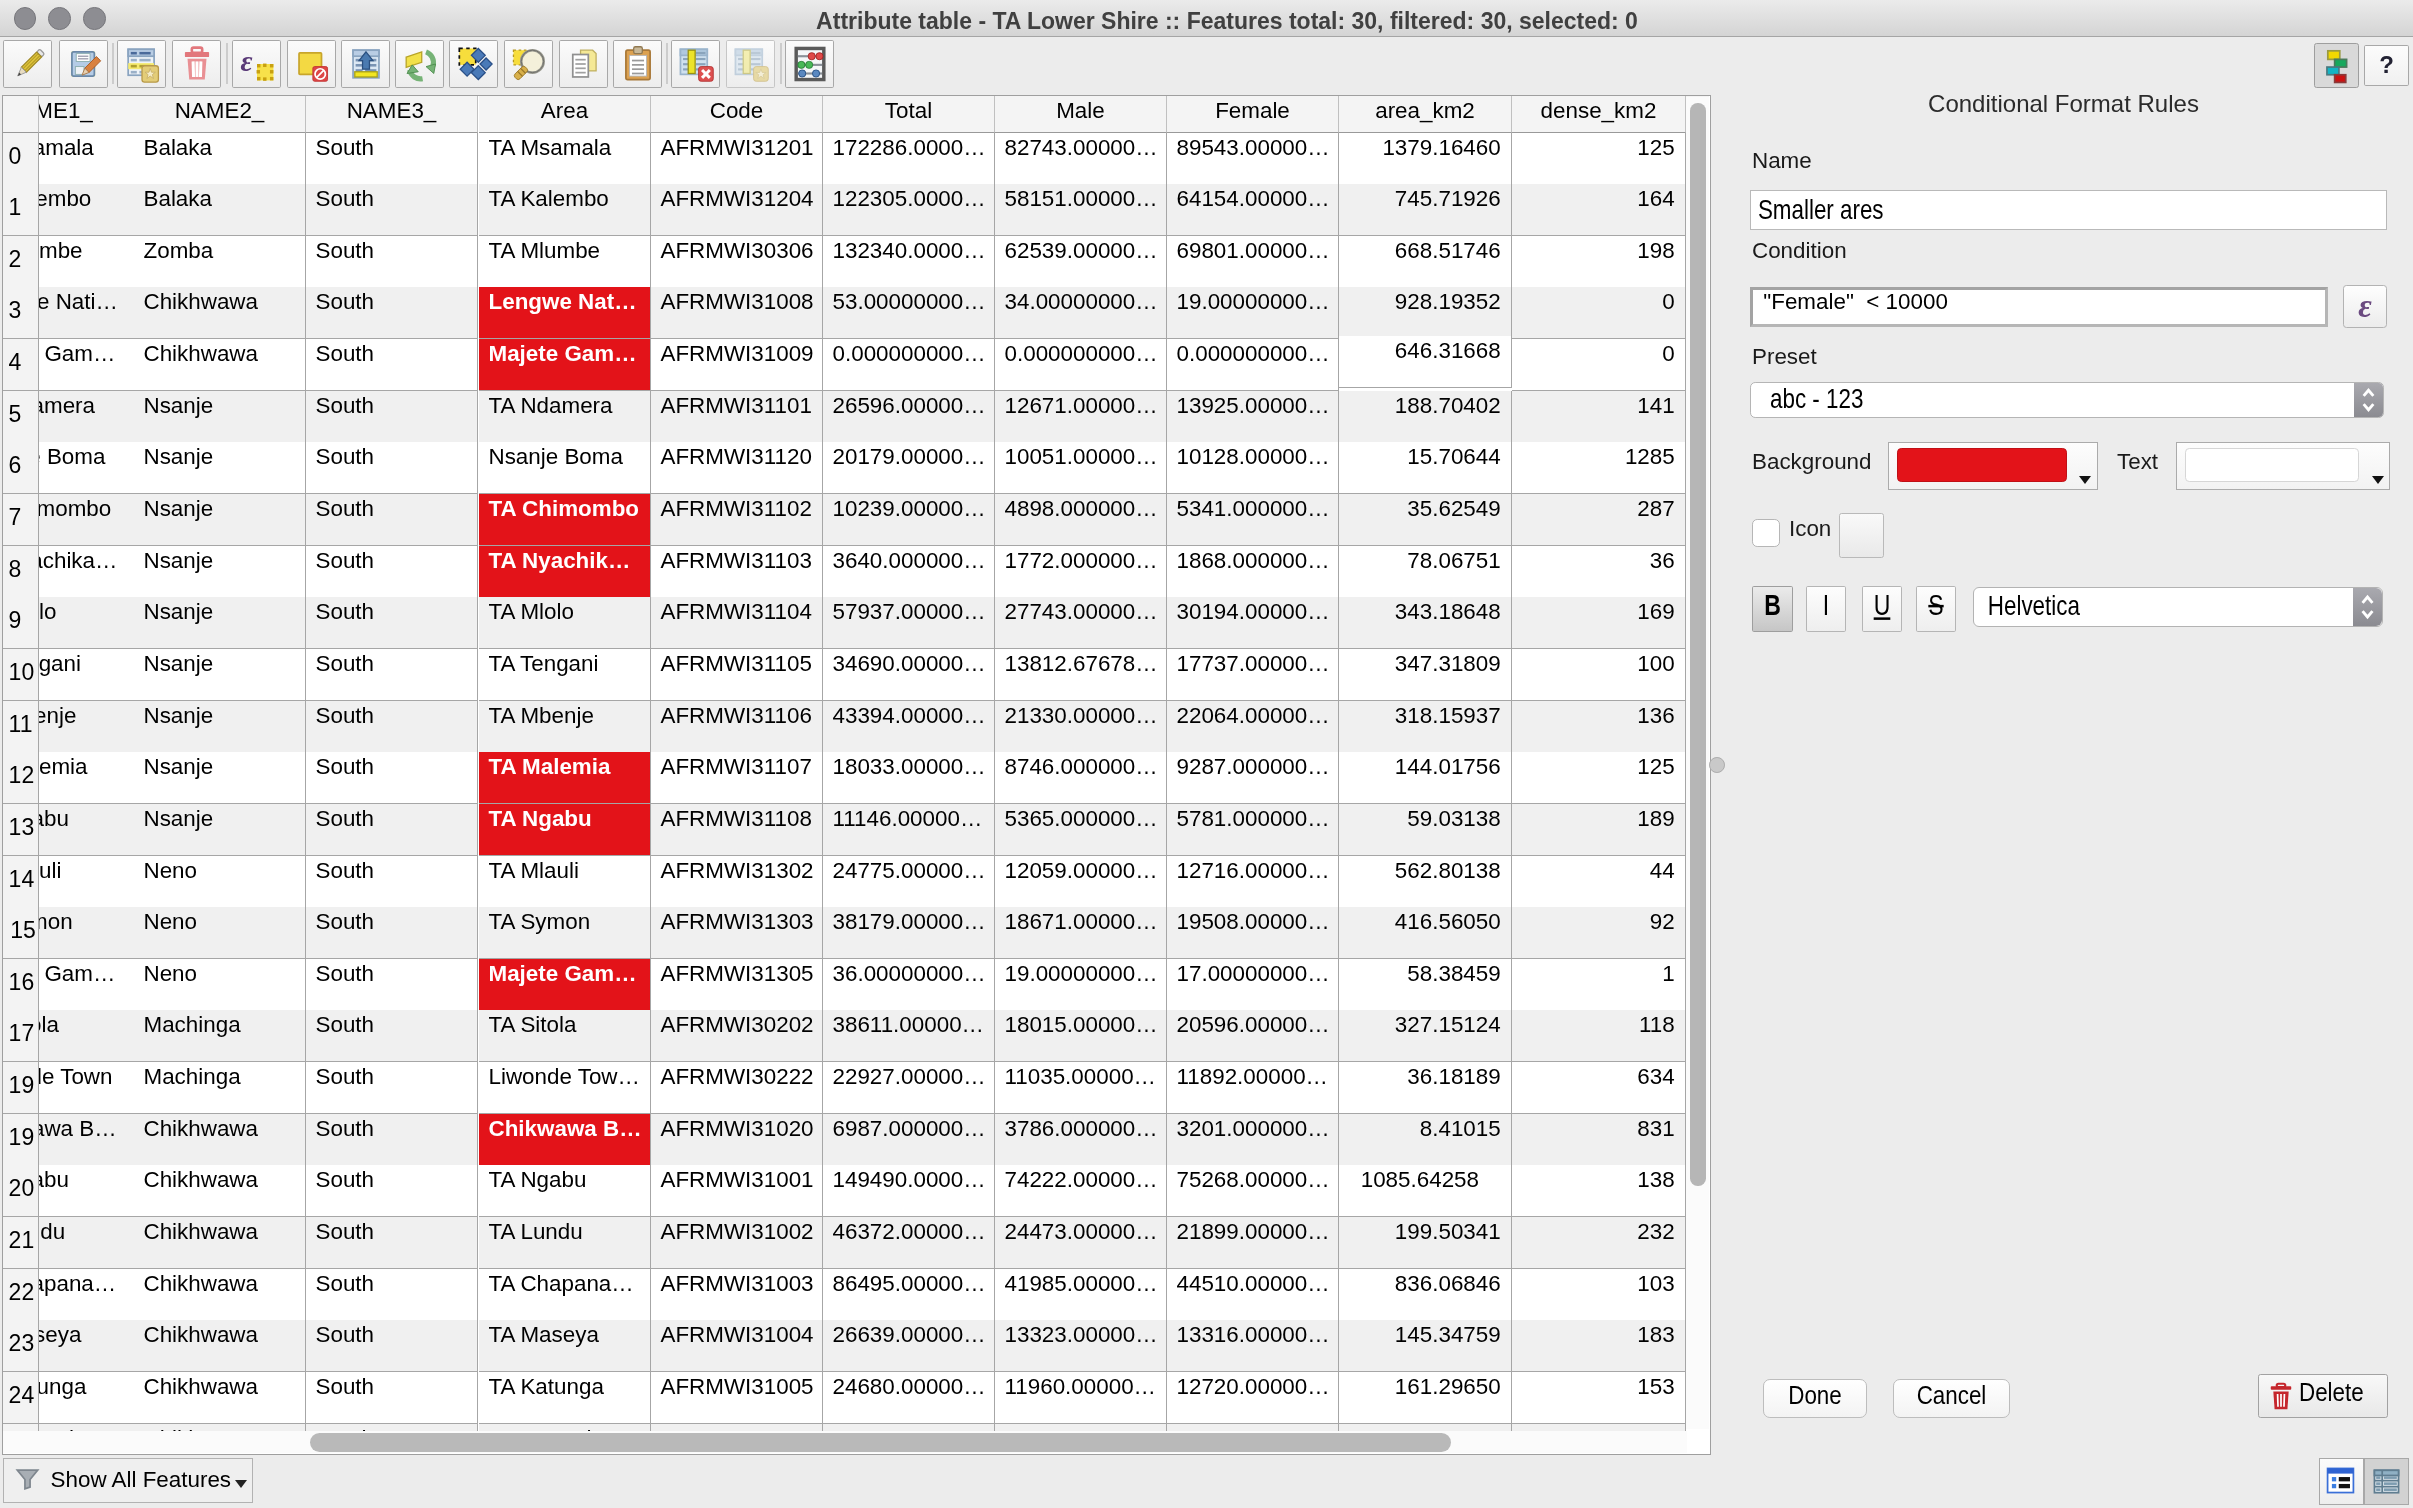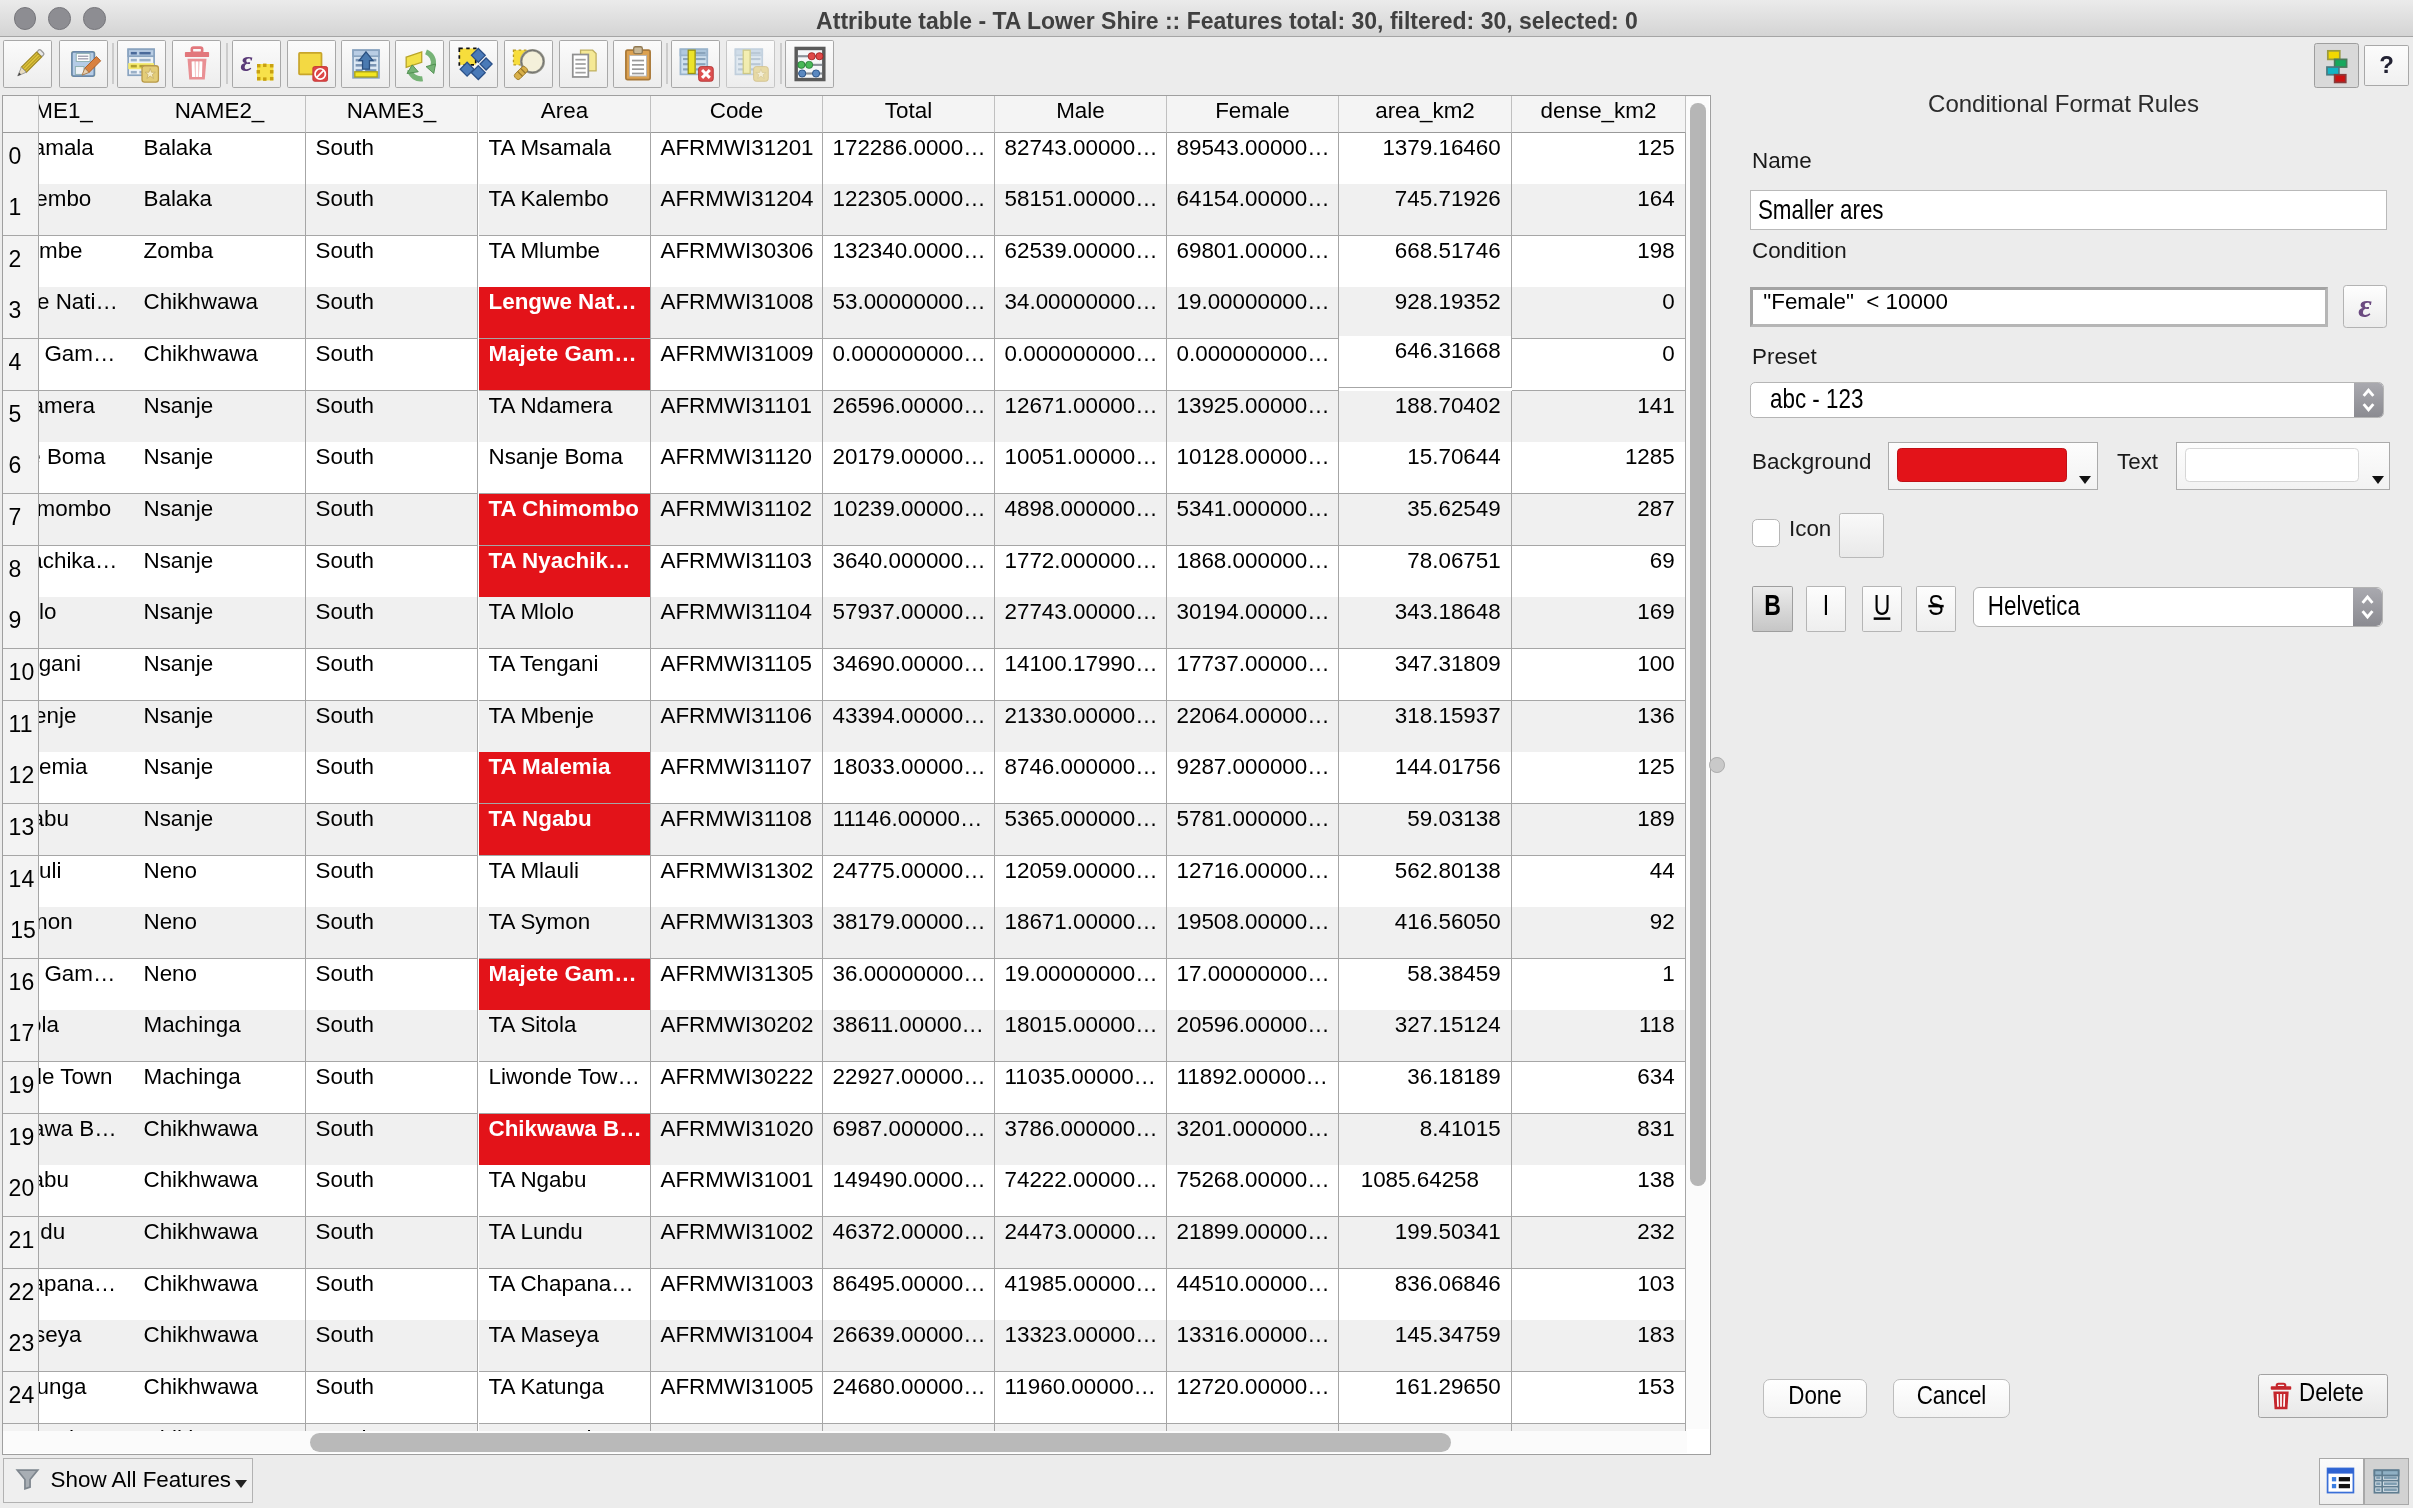--- a/index.html
+++ b/index.html
@@ -382,21 +382,21 @@
     </div>
     <div class="abs cell" style="left:39px;top:546px;width:96px;background:#ffffff;padding-top:1.7px;"><div style="margin-left:-68px;">TA Nyachika…</div></div>
     <div class="abs cell cl " style="left:134px;top:546px;width:172px;background:#ffffff;">Nsanje</div>
     <div class="abs cell cl " style="left:306px;top:546px;width:172px;background:#ffffff;">South</div>
     <div class="abs cell cl redc" style="left:479px;top:546px;width:172px;background:#ffffff;">TA Nyachik…</div>
     <div class="abs cell cl " style="left:651px;top:546px;width:172px;background:#ffffff;">AFRMWI31103</div>
     <div class="abs cell cl " style="left:823px;top:546px;width:172px;background:#ffffff;">3640.000000…</div>
     <div class="abs cell cl " style="left:995px;top:546px;width:172px;background:#ffffff;">1772.000000…</div>
     <div class="abs cell cl " style="left:1167px;top:546px;width:172px;background:#ffffff;">1868.000000…</div>
     <div class="abs cell cr " style="left:1339px;top:546px;width:173px;background:#ffffff;">78.06751</div>
-    <div class="abs cell cr " style="left:1512px;top:546px;width:174px;background:#ffffff;">69</div>
+    <div class="abs cell cr " style="left:1512px;top:546px;width:174px;background:#ffffff;">36</div>
     <div class="abs rn" style="top:597px;">
       <div>9</div>
     </div>
     <div class="abs cell" style="left:39px;top:597px;width:96px;background:#f0f0f0;padding-top:1.7px;"><div style="margin-left:-68px;">TA Mlolo</div></div>
     <div class="abs cell cl " style="left:134px;top:597px;width:172px;background:#f0f0f0;">Nsanje</div>
     <div class="abs cell cl " style="left:306px;top:597px;width:172px;background:#f0f0f0;">South</div>
     <div class="abs cell cl " style="left:479px;top:597px;width:172px;background:#f0f0f0;">TA Mlolo</div>
     <div class="abs cell cl " style="left:651px;top:597px;width:172px;background:#f0f0f0;">AFRMWI31104</div>
     <div class="abs cell cl " style="left:823px;top:597px;width:172px;background:#f0f0f0;">57937.00000…</div>
     <div class="abs cell cl " style="left:995px;top:597px;width:172px;background:#f0f0f0;">27743.00000…</div>
@@ -405,21 +405,21 @@
     <div class="abs cell cr " style="left:1512px;top:597px;width:174px;background:#f0f0f0;">169</div>
     <div class="abs rn" style="top:649px;">
       <div>10</div>
     </div>
     <div class="abs cell" style="left:39px;top:649px;width:96px;background:#ffffff;padding-top:1.7px;"><div style="margin-left:-68px;">TA Tengani</div></div>
     <div class="abs cell cl " style="left:134px;top:649px;width:172px;background:#ffffff;">Nsanje</div>
     <div class="abs cell cl " style="left:306px;top:649px;width:172px;background:#ffffff;">South</div>
     <div class="abs cell cl " style="left:479px;top:649px;width:172px;background:#ffffff;">TA Tengani</div>
     <div class="abs cell cl " style="left:651px;top:649px;width:172px;background:#ffffff;">AFRMWI31105</div>
     <div class="abs cell cl " style="left:823px;top:649px;width:172px;background:#ffffff;">34690.00000…</div>
-    <div class="abs cell cl " style="left:995px;top:649px;width:172px;background:#ffffff;">14100.17990…</div>
+    <div class="abs cell cl " style="left:995px;top:649px;width:172px;background:#ffffff;">13812.67678…</div>
     <div class="abs cell cl " style="left:1167px;top:649px;width:172px;background:#ffffff;">17737.00000…</div>
     <div class="abs cell cr " style="left:1339px;top:649px;width:173px;background:#ffffff;">347.31809</div>
     <div class="abs cell cr " style="left:1512px;top:649px;width:174px;background:#ffffff;">100</div>
     <div class="abs rn" style="top:701px;">
       <div>11</div>
     </div>
     <div class="abs cell" style="left:39px;top:701px;width:96px;background:#f0f0f0;padding-top:1.7px;"><div style="margin-left:-68px;">TA Mbenje</div></div>
     <div class="abs cell cl " style="left:134px;top:701px;width:172px;background:#f0f0f0;">Nsanje</div>
     <div class="abs cell cl " style="left:306px;top:701px;width:172px;background:#f0f0f0;">South</div>
     <div class="abs cell cl " style="left:479px;top:701px;width:172px;background:#f0f0f0;">TA Mbenje</div>

